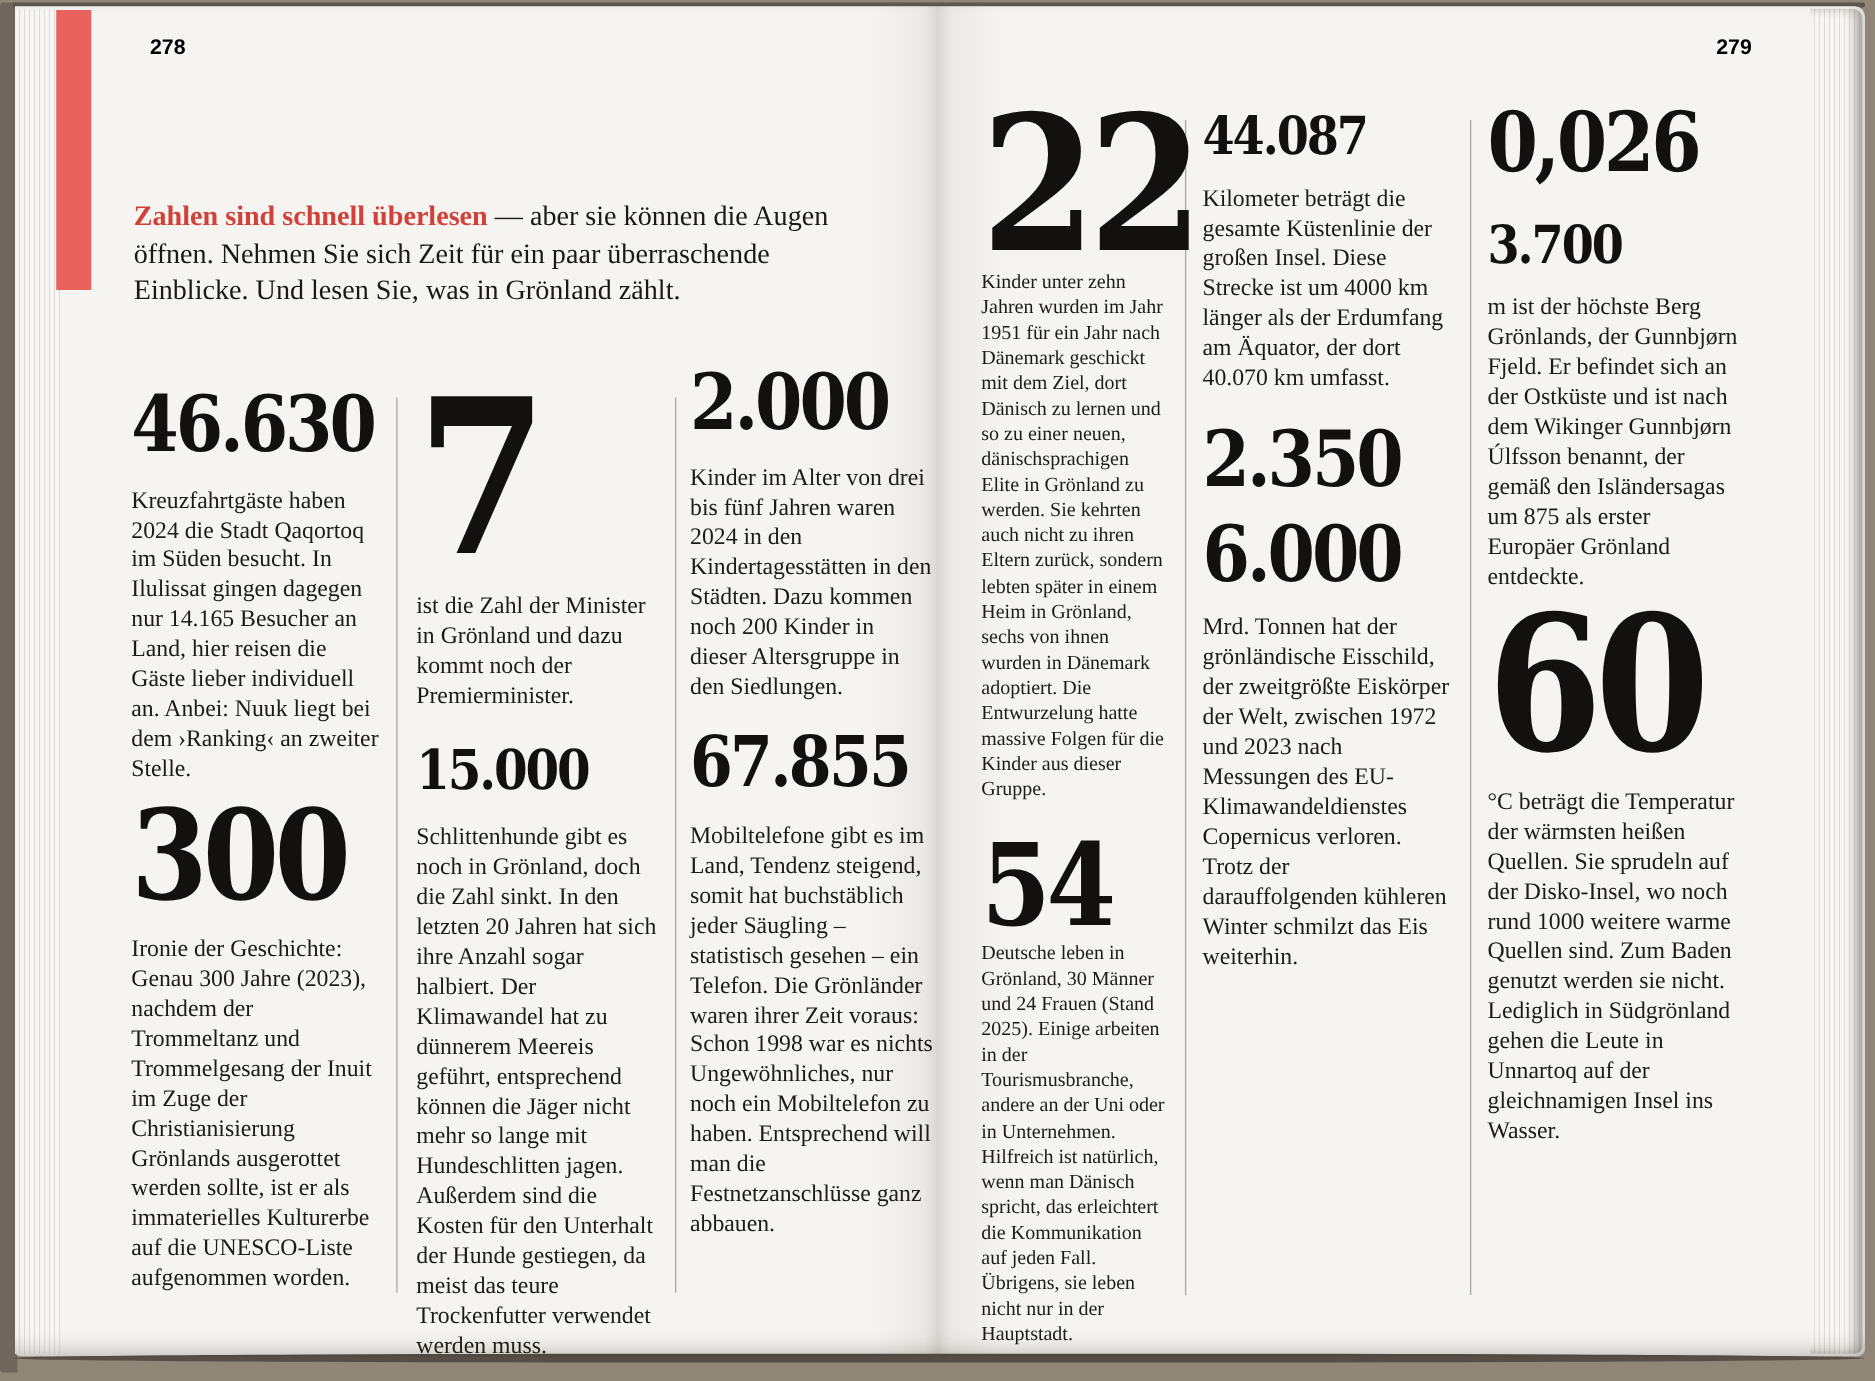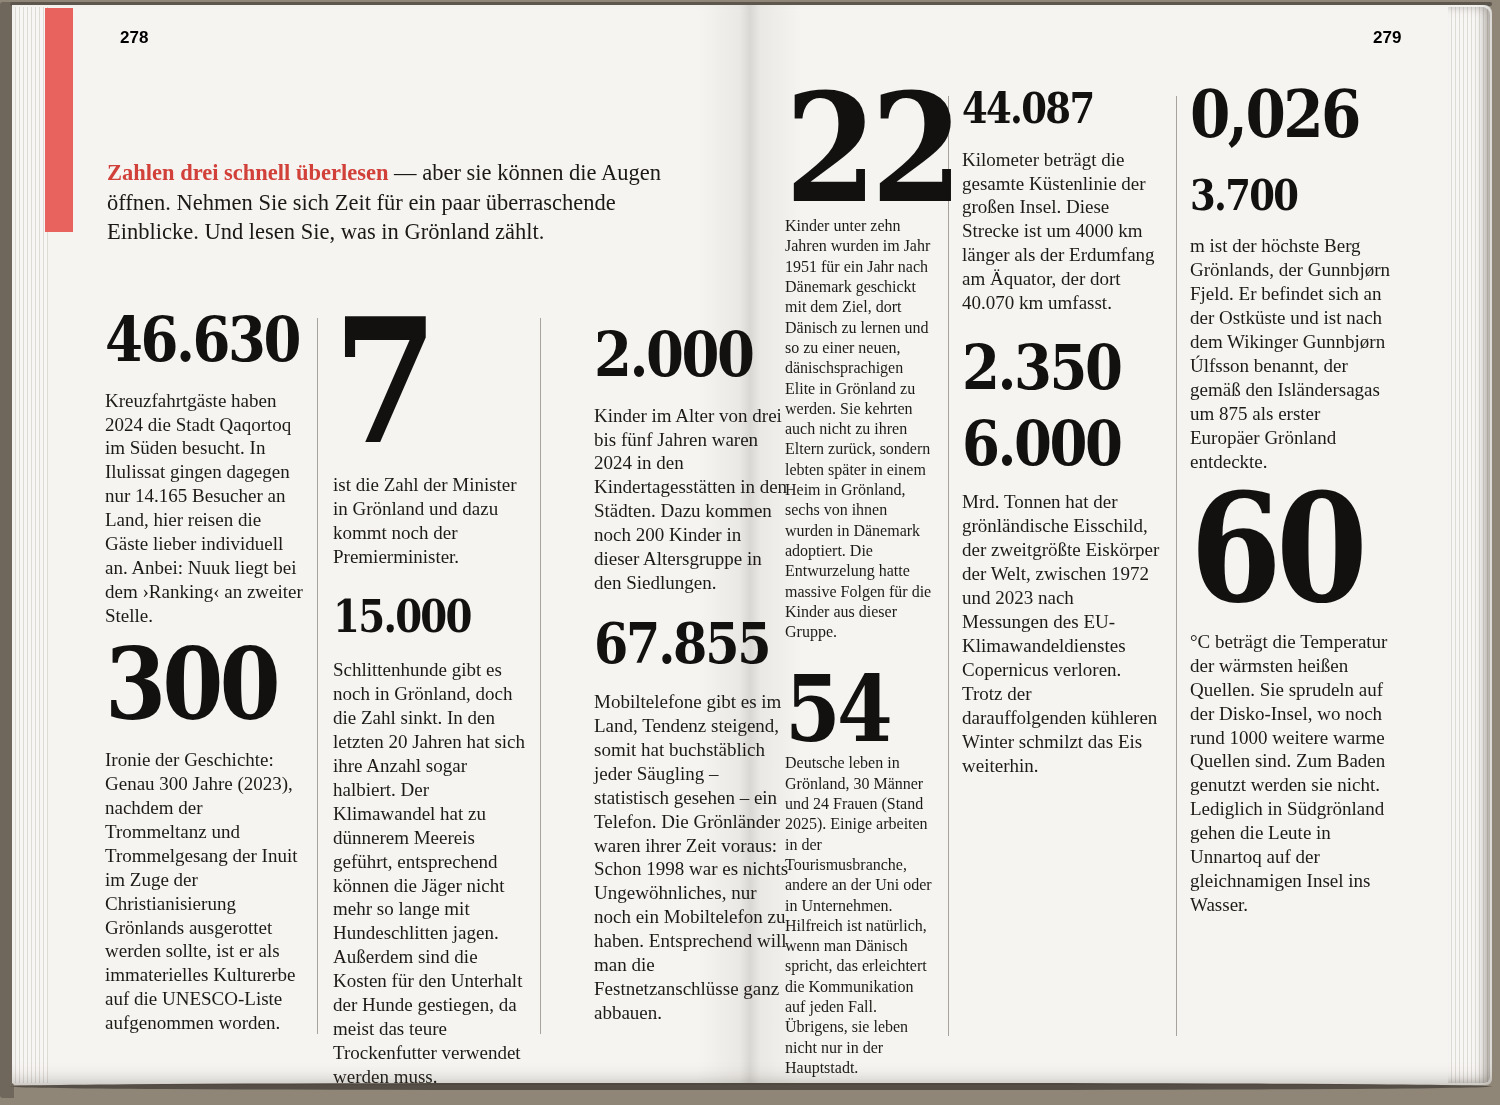--- a/index.html
+++ b/index.html
@@ -39,21 +39,21 @@
   .col { position:absolute; }
   .divider { position:absolute; width:1px; background:#a7a39c; }
 
   .bn { font-family:"DejaVu Serif", serif; font-weight:bold; color:#121110; line-height:0.8;
         letter-spacing:-0.045em; transform:scaleX(.88); transform-origin:left top; white-space:nowrap; }
   .bt { font-size:19px; line-height:1.26; color:#1e1b17; }
 
   
   .c-l1 { left:105px; top:315px; width:200px; }
   .c-l2 { left:333px; top:315px; width:198px; }
-  .c-l3 { left:552px; top:330px; width:196px;margin-left:42px; }
+  .c-l3 { left:552px; top:297px; width:196px; }
   .n-46630  { font-size:62px; }
   .n-300    { font-size:100px; margin-top:24px; }
   .n-7      { font-size:172px; line-height:0.78; }
   .n-15000  { font-size:44px;  margin-top:30px; }
   .n-2000   { font-size:62px; }
   .n-67855  { font-size:56px;  margin-top:26px; }
   .c-l1 .bt, .c-l2 .bt, .c-l3 .bt { margin-top:24px; }
   .c-l1 .bt + .n-300 { margin-top:16px; }
 
   
@@ -82,21 +82,21 @@
   <div class="fore-edge right"></div>
   <div class="gutter"></div>
   <div class="bottom-edge"></div>
 
   <div class="accent-bar"></div>
 
   <div class="pagenum pn-left">278</div>
   <div class="pagenum pn-right">279</div>
 
 
-  <div class="intro"><span class="lead">Zahlen drei schnell überlesen</span><span> — aber sie können die Augen öffnen. Nehmen Sie sich Zeit für ein paar überraschende Einblicke. Und lesen Sie, was in Grönland zählt.</span></div>
+  <div class="intro"><span class="lead">Zahlen sind schnell überlesen</span><span> — aber sie können die Augen öffnen. Nehmen Sie sich Zeit für ein paar überraschende Einblicke. Und lesen Sie, was in Grönland zählt.</span></div>
 
   <div class="divider" style="left:317px; top:318px; height:716px;"></div>
   <div class="divider" style="left:540px; top:318px; height:716px;"></div>
 
   <div class="divider" style="left:948px;  top:96px; height:940px;"></div>
   <div class="divider" style="left:1176px; top:96px; height:940px;"></div>
 
   <div class="col c-l1">
     <div class="bn n-46630">46.630</div>
     <div class="bt">Kreuzfahrtgäste haben 2024 die Stadt Qaqortoq im Süden besucht. In Ilulissat gingen dagegen nur 14.165 Besucher an Land, hier reisen die Gäste lieber individuell an. Anbei: Nuuk liegt bei dem ›Ranking‹ an zweiter Stelle.</div>

